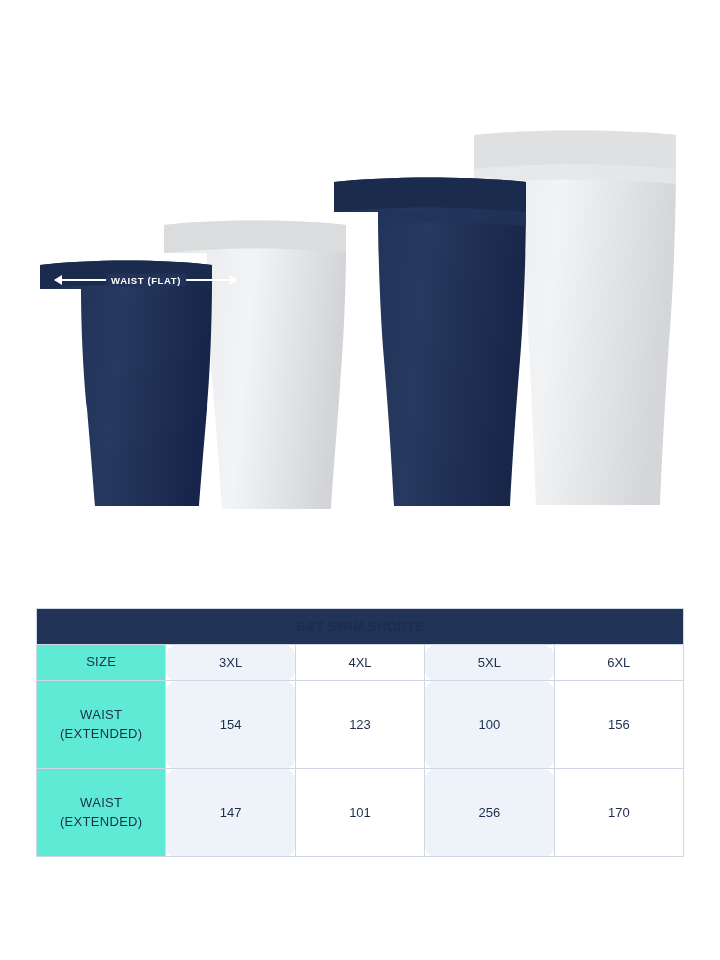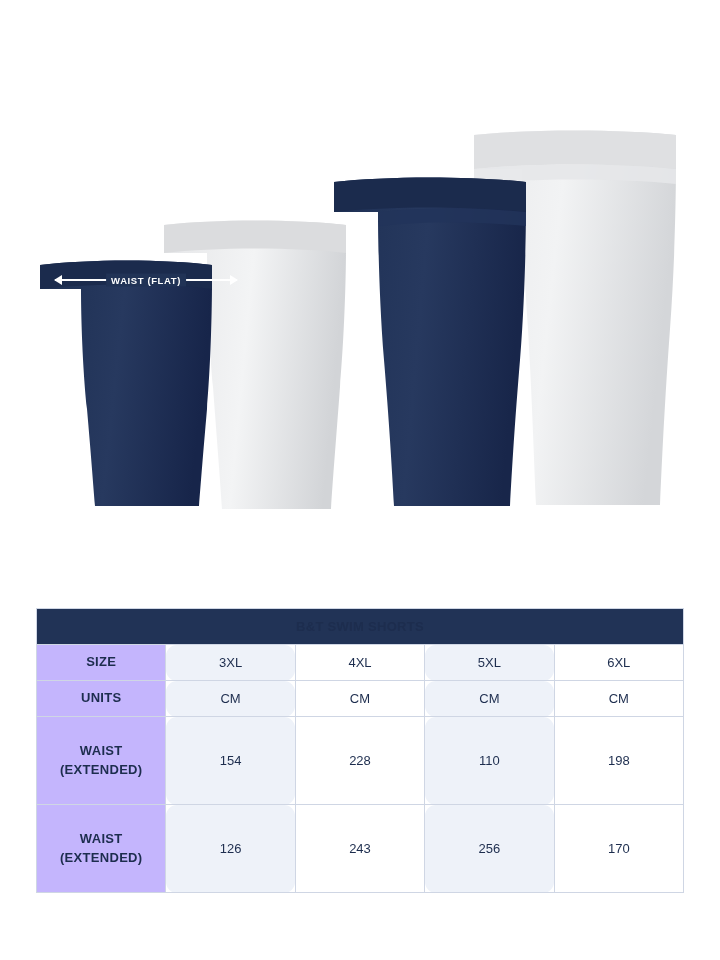--- a/index.html
+++ b/index.html
@@ -112,24 +112,24 @@
   td.title-cell {
     background: #213356;
     color: #ffffff;
     font-size: 17px;
     font-weight: bold;
     letter-spacing: 0.3px;
     height: 62px;
     border: 1px solid #213356;
   }
   td.rowhead {
-    font-weight: bold;
+    font-weight: normal;
     font-size: 12.5px;
     letter-spacing: 0.3px;
-    background: #c4b5fd;
+    background: #5eead4;
     width: 124px;
     line-height: 1.45;
   }
   td.val {
     font-size: 13px;
     border-radius: 11px;
   }
   td.tint {
     background: #eef2f9;
   }
@@ -214,44 +214,37 @@
           <tr>
         <td class="title-cell" colspan="5">B&amp;T SWIM SHORTS</td>
       </tr>
       <tr>
         <td class="rowhead">SIZE</td>
         <td class="val tint">3XL</td>
         <td class="val">4XL</td>
         <td class="val tint">5XL</td>
         <td class="val">6XL</td>
       </tr>
-      <tr>
-        <td class="rowhead">UNITS</td>
-        <td class="val tint">CM</td>
-        <td class="val">CM</td>
-        <td class="val tint">CM</td>
-        <td class="val">CM</td>
-      </tr>
       <tr class="tall">
         <td class="rowhead">
           <div>WAIST</div>
           <div>(EXTENDED)</div>
         </td>
         <td class="val tint">154</td>
-        <td class="val">228</td>
-        <td class="val tint">110</td>
-        <td class="val">198</td>
+        <td class="val">123</td>
+        <td class="val tint">100</td>
+        <td class="val">156</td>
       </tr>
       <tr class="tall">
         <td class="rowhead">
           <div>WAIST</div>
           <div>(EXTENDED)</div>
         </td>
-        <td class="val tint">126</td>
-        <td class="val">243</td>
+        <td class="val tint">147</td>
+        <td class="val">101</td>
         <td class="val tint">256</td>
         <td class="val">170</td>
       </tr>
     </tbody>
       </table>
   </div>
 
 </div>
 
 </body></html>

